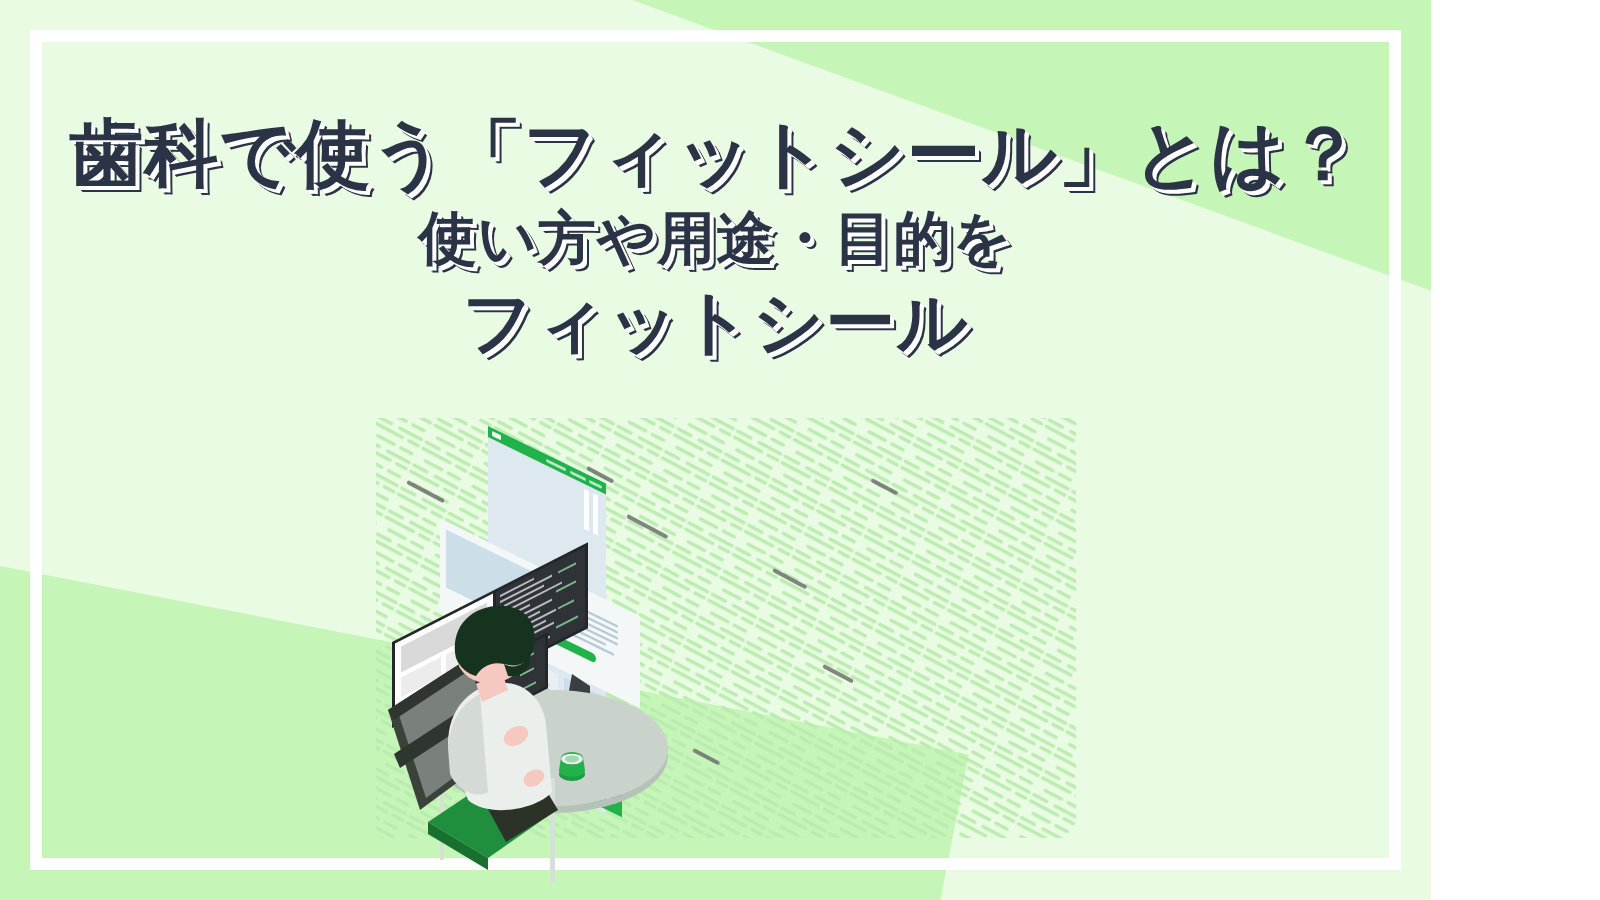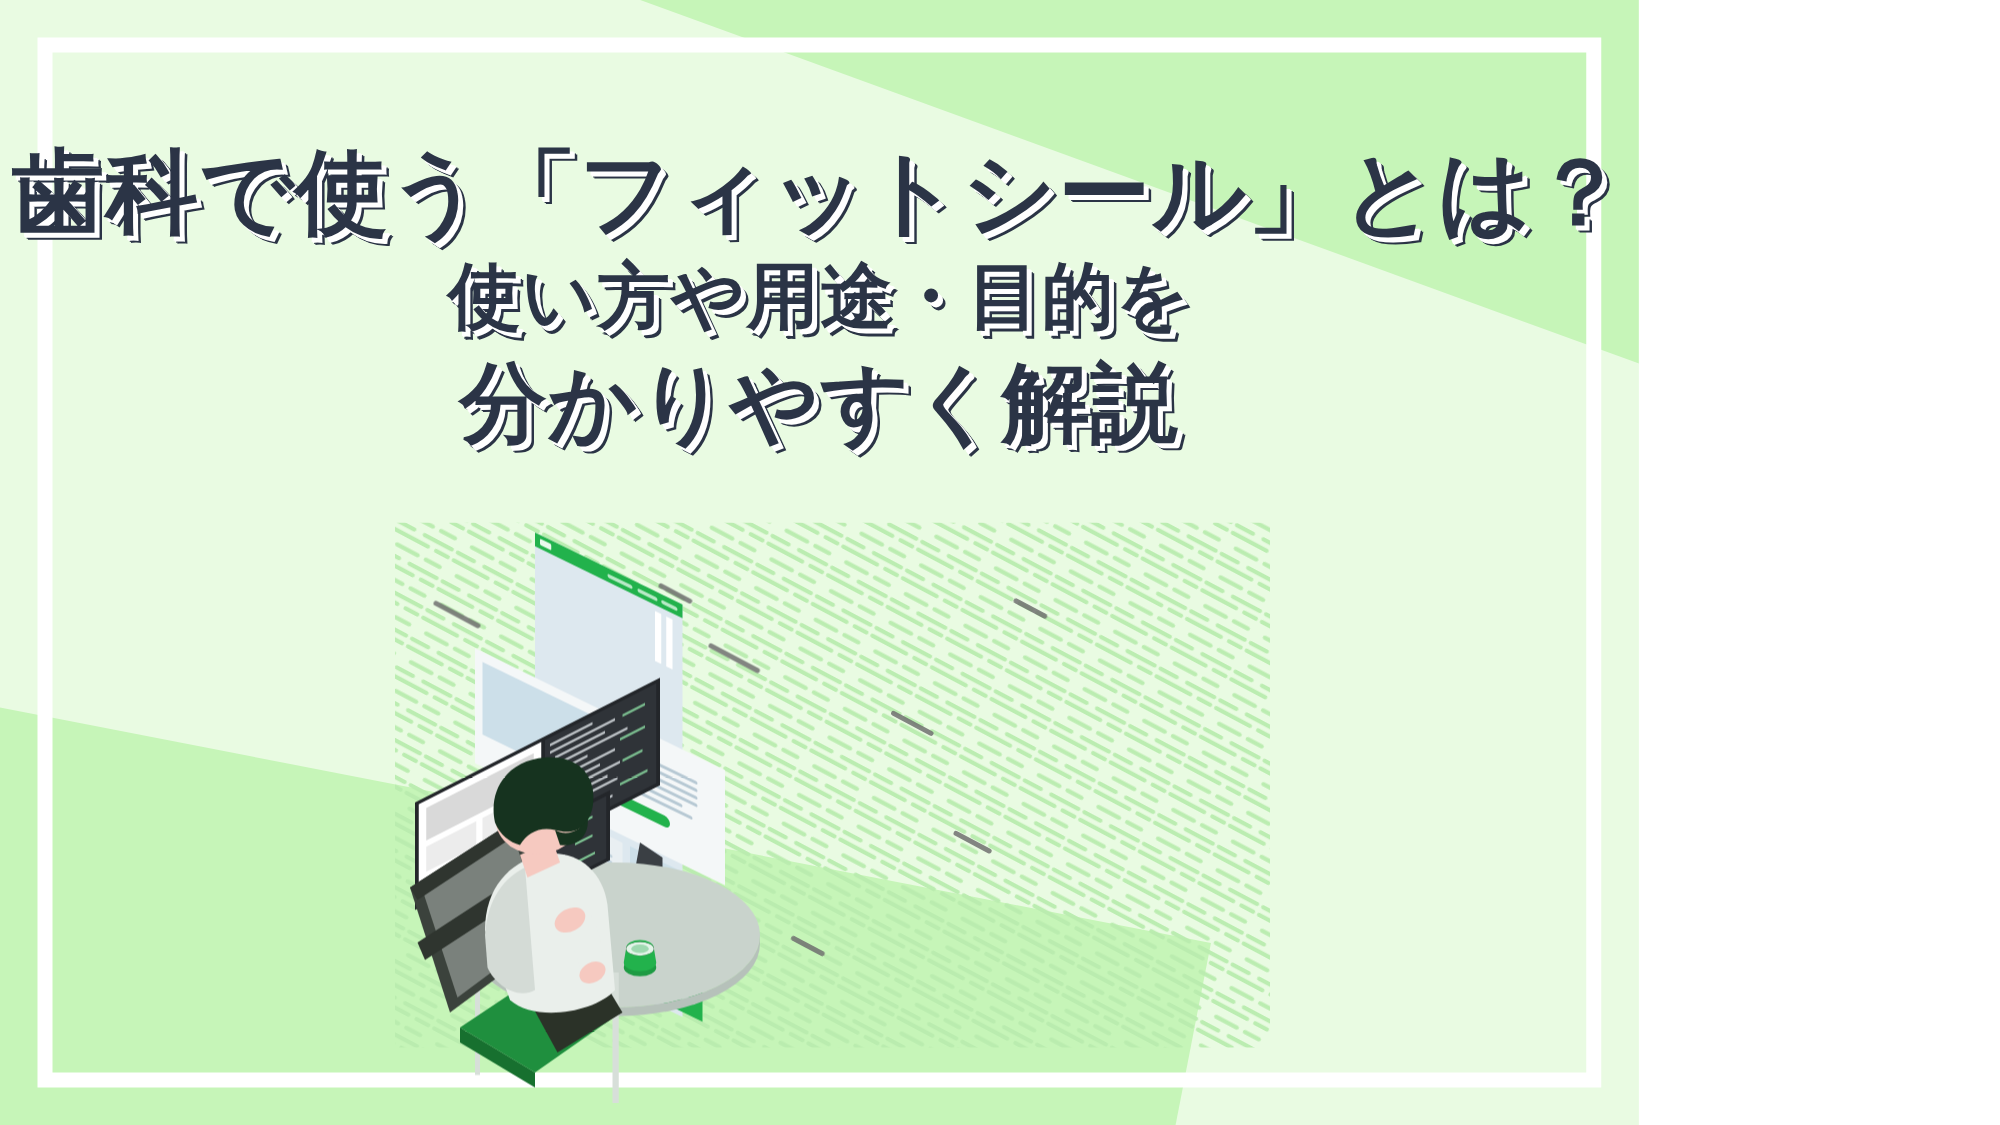--- a/index.html
+++ b/index.html
@@ -3,21 +3,21 @@
 <meta charset="utf-8">
 <title>Blog Eyecatch</title>
 <style>
   html, body {
     margin: 0;
     padding: 0;
     background: #ffffff;
   }
   #stage {
     position: relative;
-    width: 1311px;
+    width: 1431px;
     height: 900px;
     overflow: hidden;
     font-family: "Liberation Sans", "DejaVu Sans", sans-serif;
     background: #e9fbe0;
   }
 
   
   .bg-base {
     position: absolute;
     inset: 0;
@@ -98,21 +98,21 @@
 <div id="stage">
 
   <div class="bg-base"></div>
   <div class="band-tr"></div>
   <div class="band-bl"></div>
   <div class="frame"></div>
 
   <div class="title-block">
     <span class="title-line l1">歯科で使う「フィットシール」とは？</span>
     <span class="title-line l2">使い方や用途・目的を</span>
-    <span class="title-line l3">分かりやすく解説</span>
+    <span class="title-line l3">フィットシール</span>
   </div>
 
   <div class="illus">
     <svg viewBox="0 0 700 482" xmlns="http://www.w3.org/2000/svg">
       <defs>
 
         <pattern id="dashPat" width="54" height="26" patternUnits="userSpaceOnUse" patternTransform="rotate(28)">
           <rect x="0" y="3" width="34" height="3.4" rx="1.7" fill="#b9ecae"></rect>
           <rect x="38" y="3" width="14" height="3.4" rx="1.7" fill="#b9ecae"></rect>
           <rect x="8" y="13" width="22" height="3.4" rx="1.7" fill="#b9ecae"></rect>

